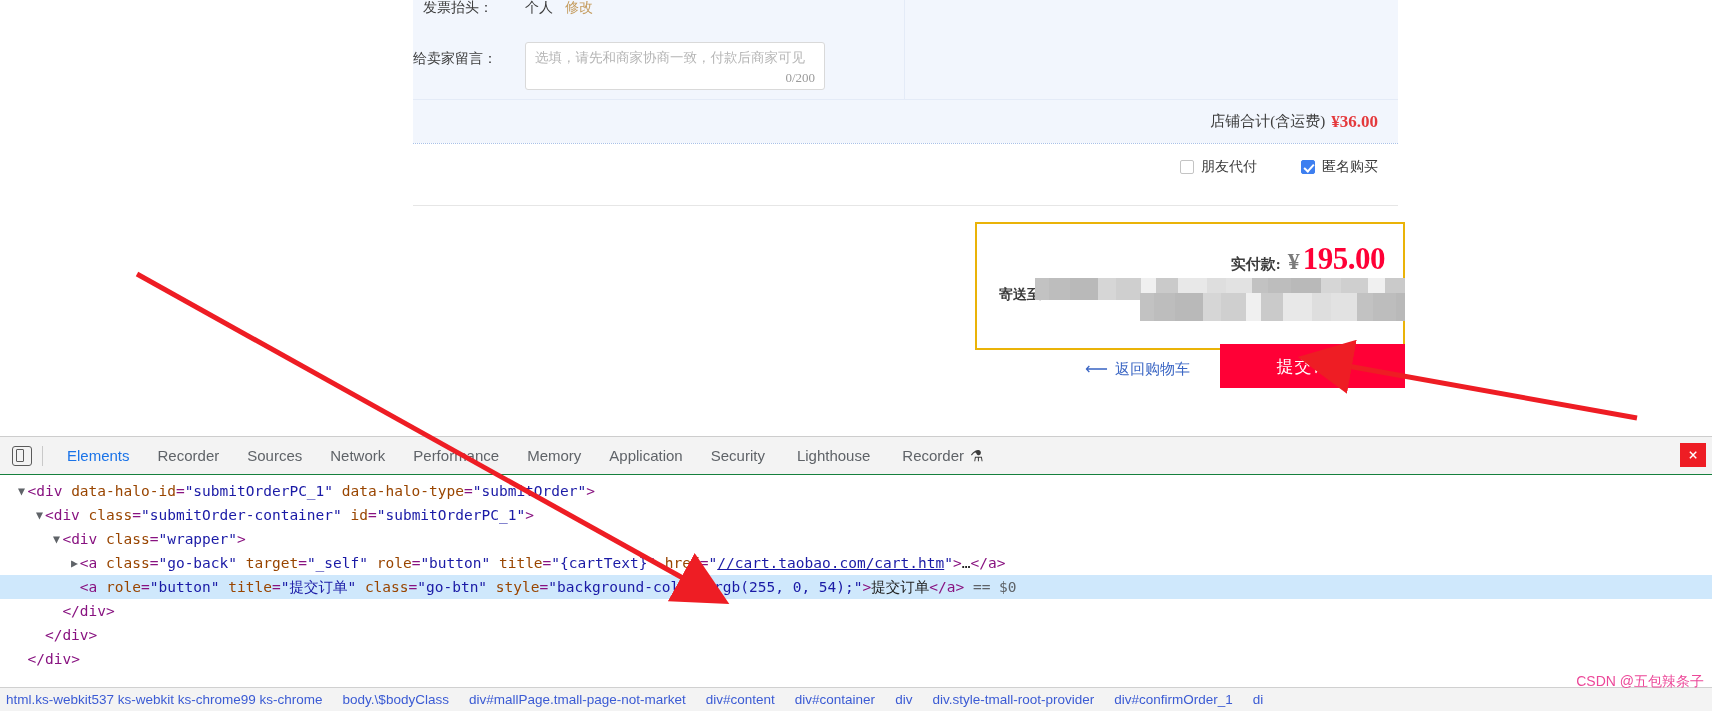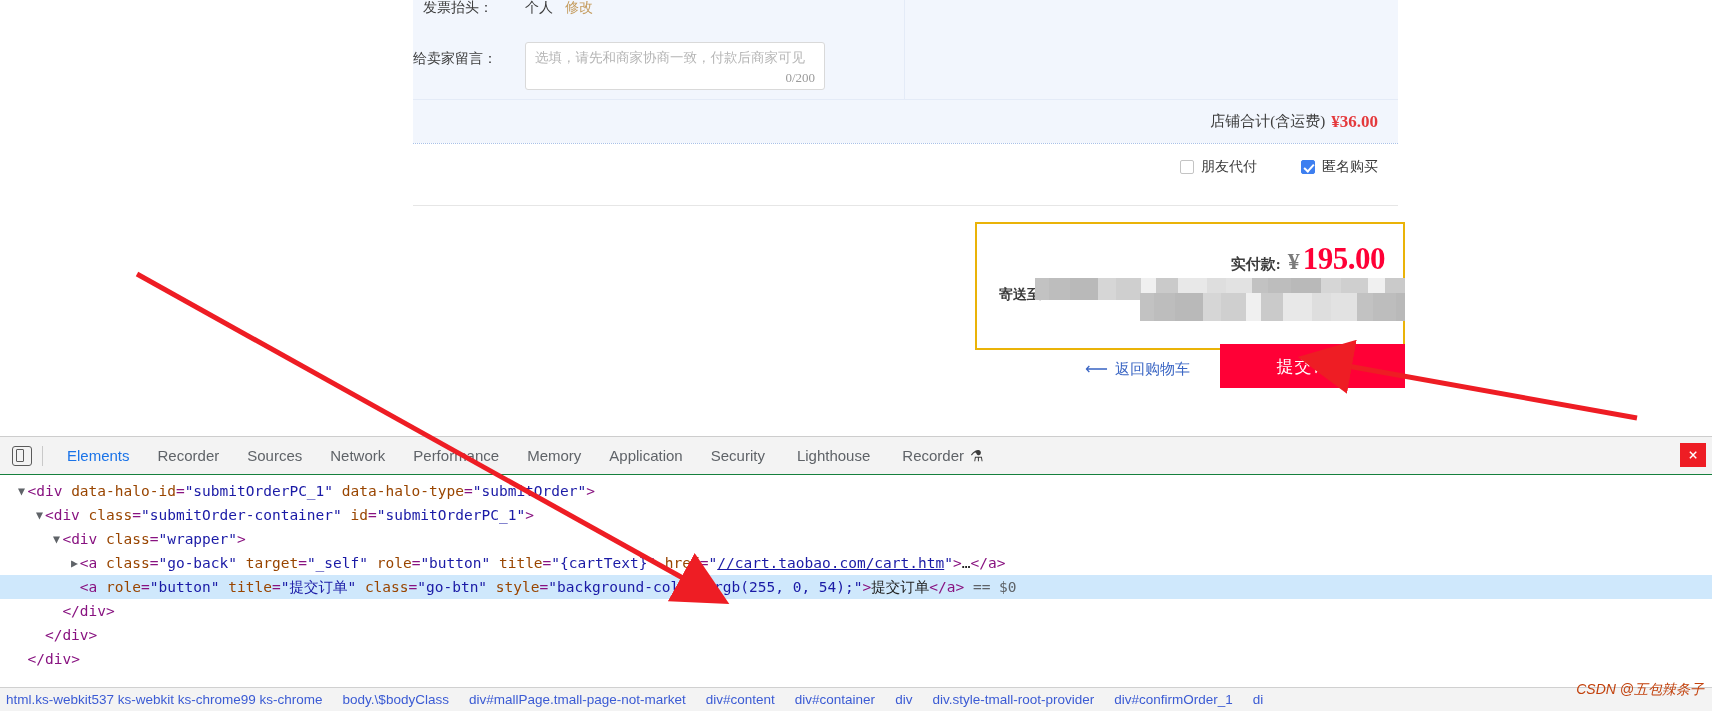--- a/index.html
+++ b/index.html
@@ -204,23 +204,23 @@
     font-size:13.5px; color:#3b5bd4;
     display:flex; align-items:center; overflow:hidden;
     padding-left:6px;
   }
   .bc { margin-right:20px; white-space:nowrap; }
 
   
   #annots { position:absolute; left:0; top:0; width:1712px; height:711px; pointer-events:none;}
 
   .watermark {
-    position:absolute; right:8px; bottom:12px;
+    position:absolute; right:8px; bottom:20px;
     font-family:"Liberation Sans","DejaVu Sans",sans-serif;
-    font-size:14px; color:#c2410c;font-style:italic;
+    font-size:14px; color:#ec4899;
   }
 </style>
 </head>
 <body>
 
 <div id="page">
 
   <div class="order-panel">
     <div class="order-panel-inner"></div>
   </div>

